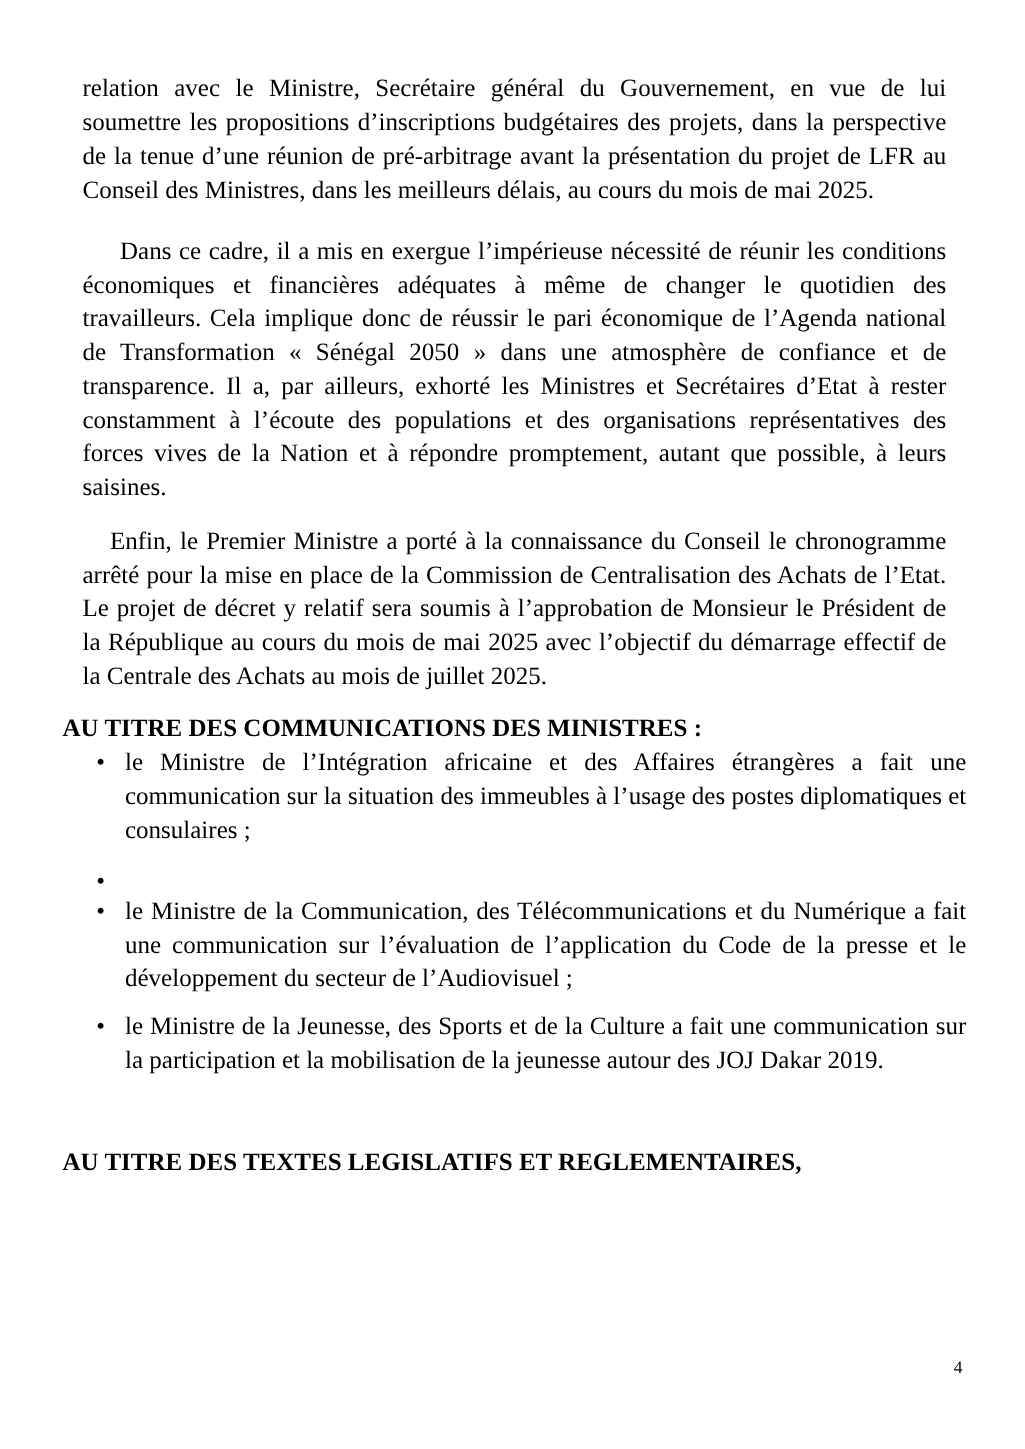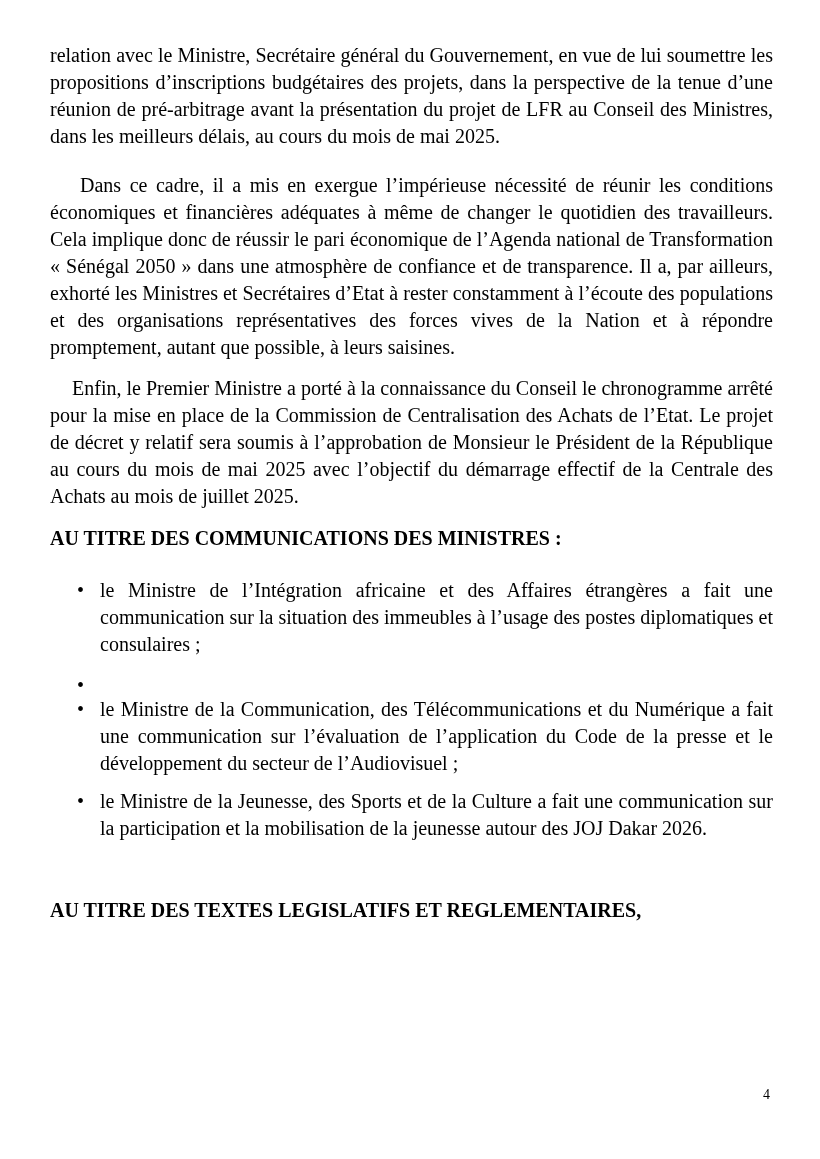--- a/index.html
+++ b/index.html
@@ -16,34 +16,34 @@
     color: #000000;
     font-family: "Liberation Serif", "DejaVu Serif", serif;
     font-size: 20px;
     line-height: 27px;
     box-sizing: border-box;
     padding: 42px 47px 0 50px;
     overflow: hidden;
   }
   .para {
     text-align: justify;
-    margin: 0;
+    margin: 16px;
   }
   .para.p1 { margin-bottom: 22px; }
   .para.p2 { margin-bottom: 24px; text-indent: 27px; }
   .para.p3 { margin-bottom: 14px; text-indent: 30px; }
   .para.p4 { margin-bottom: 15px; text-indent: 22px; }
   .heading {
     font-size: 20px;
     font-weight: bold;
     margin: 0;
     line-height: 27px;
     text-align: left;
   }
-  .heading.h-communications { margin-bottom: 25px; }
+  .heading.h-communications { }
   .heading.h-textes { margin-top: 55px; }
   ul.bullet-list {
     list-style: none;
     margin: 0;
     padding: 0;
   }
   ul.bullet-list li {
     position: relative;
     padding-left: 50px;
     text-align: justify;
@@ -87,21 +87,21 @@
     </li>
     <li class="b2">
       <span class="bullet-marker">•</span>
     </li>
     <li class="b3">
       <span class="bullet-marker">•</span>
       <span>le Ministre de la Communication, des Télécommunications et du Numérique a fait une communication sur l’évaluation de l’application du Code de la presse et le développement du secteur de l’Audiovisuel ;</span>
     </li>
     <li class="b4">
       <span class="bullet-marker">•</span>
-      <span>le Ministre de la Jeunesse, des Sports et de la Culture a fait une communication sur la participation et la mobilisation de la jeunesse autour des JOJ Dakar 2026.</span>
+      <span>le Ministre de la Jeunesse, des Sports et de la Culture a fait une communication sur la participation et la mobilisation de la jeunesse autour des JOJ Dakar 2019.</span>
     </li>
   </ul>
 
   <h2 class="heading h-textes">AU TITRE DES TEXTES LEGISLATIFS ET REGLEMENTAIRES,</h2>
 
   <div class="page-number">4</div>
 
 </div>
 
 </body></html>

